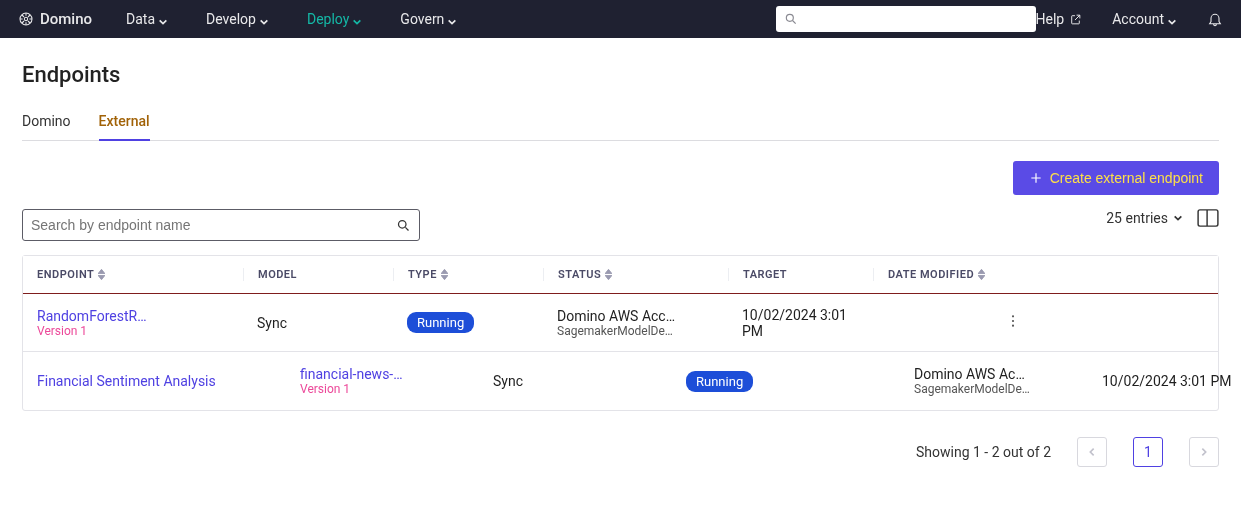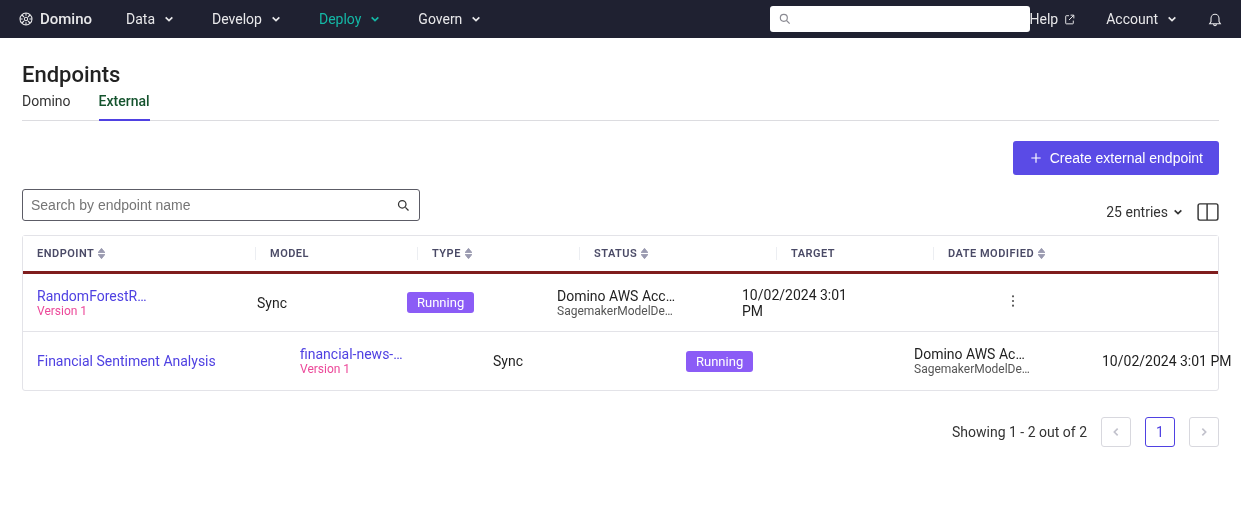--- a/index.html
+++ b/index.html
@@ -28,22 +28,22 @@
     font-size: 15px;
     margin-right: 34px;
   }
   .brand svg { width: 16px; height: 16px; stroke: #e8e8ea; }
   .nav-items {
     display: flex;
     gap: 38px;
   }
   .nav-item {
     display: flex;
-    align-items: center;
-    gap: 9px;
+    align-items: flex-end;
+    gap: 3px;
     font-size: 14px;
     cursor: pointer;
   }
   .nav-item.active { color: #14b8a6; }
   .chev-down { width: 10px; height: 10px; stroke: currentColor; stroke-width: 2; fill: none; }
   .topbar-spacer { flex: 1; }
   .search-box {
     display: flex;
     align-items: center;
     background: #fff;
@@ -76,62 +76,63 @@
   .help-link svg { width: 13px; height: 13px; stroke: #e8e8ea; stroke-width: 1.8; fill: none; }
   .bell { width: 16px; height: 16px; stroke: #e8e8ea; stroke-width: 1.6; fill: none; cursor: pointer; }
 
   
   .page {
     padding: 24px 22px 30px;
   }
   .page-title {
     font-size: 22px;
     font-weight: 500;
+    margin-bottom: 20px;
     color: #222;
   }
   .tabs {
     display: flex;
     gap: 28px;
     border-bottom: 1px solid #dcdce0;
   }
   .tab {
     padding: 6px 0 10px;
     font-size: 14px;
     color: #333;
     cursor: pointer;
     margin-bottom: -1px;
   }
   .tab.active {
-    color: #14532d;
+    color: #a16207;
     font-weight: 500;
     border-bottom: 2px solid #4f41e2;
   }
 
   .toolbar {
     display: flex;
     justify-content: flex-end;
     margin: 20px 0 14px;
   }
   .create-btn {
     background: #5a4be6;
-    color: #ffffff;
+    color: #fde047;
     border: none;
     border-radius: 3px;
     padding: 9px 16px;
     font-size: 14px;
     display: flex;
     align-items: center;
     gap: 7px;
     cursor: pointer;
   }
   .create-btn svg { width: 14px; height: 14px; stroke: #fff; stroke-width: 2; }
 
   .filter-row {
     display: flex;
-    align-items: flex-end;
+    align-items: flex-start;
     justify-content: space-between;
     margin-bottom: 14px;
   }
   .endpoint-search {
     display: flex;
     align-items: center;
     border: 1.5px solid #5c5c66;
     border-radius: 3px;
     width: 398px;
     height: 32px;
@@ -167,22 +168,21 @@
     width: 100%;
   }
   .thead, .trow {
     display: grid;
     grid-template-columns: 220px 150px 150px 185px 145px 280px 70px;
     align-items: center;
   }
   .thead {
     background: #fff;
     height: 38px;
-    border-bottom: 3px solid #7f1d1d;
-    gap: 12px;
+    border-bottom: 1px solid #7f1d1d;
   }
   .th {
     font-size: 11px;
     letter-spacing: 0.5px;
     color: #4a4a66;
     font-weight: 600;
     display: flex;
     align-items: center;
     gap: 4px;
     padding: 0 14px;
@@ -212,25 +212,25 @@
     display: block;
     max-width: 120px;
     cursor: pointer;
   }
   .model-cell .version {
     font-size: 12px;
     color: #ec4899;
   }
   .badge {
     display: inline-block;
-    background: #8b5cf6;
+    background: #1d4ed8;
     color: #fff;
     font-size: 13px;
     padding: 3px 10px;
-    border-radius: 3px;
+    border-radius: 9px;
   }
   .target-cell .t-main {
     font-weight: 400;
     white-space: nowrap;
     overflow: hidden;
     text-overflow: ellipsis;
     max-width: 130px;
   }
   .target-cell .t-sub {
     font-size: 12px;
@@ -243,21 +243,21 @@
   .row-menu {
     text-align: center;
   }
   .dots-icon { width: 16px; height: 16px; fill: #555; cursor: pointer; }
 
   
   .pagination {
     display: flex;
     justify-content: flex-end;
     align-items: center;
-    gap: 14px;
+    gap: 26px;
     margin-top: 26px;
     text-align: center;
   }
   .pag-text { font-size: 14px; color: #333; }
   .pag-btn {
     width: 30px;
     height: 30px;
     border: 1px solid #d8d8de;
     background: #fff;
     border-radius: 3px;

